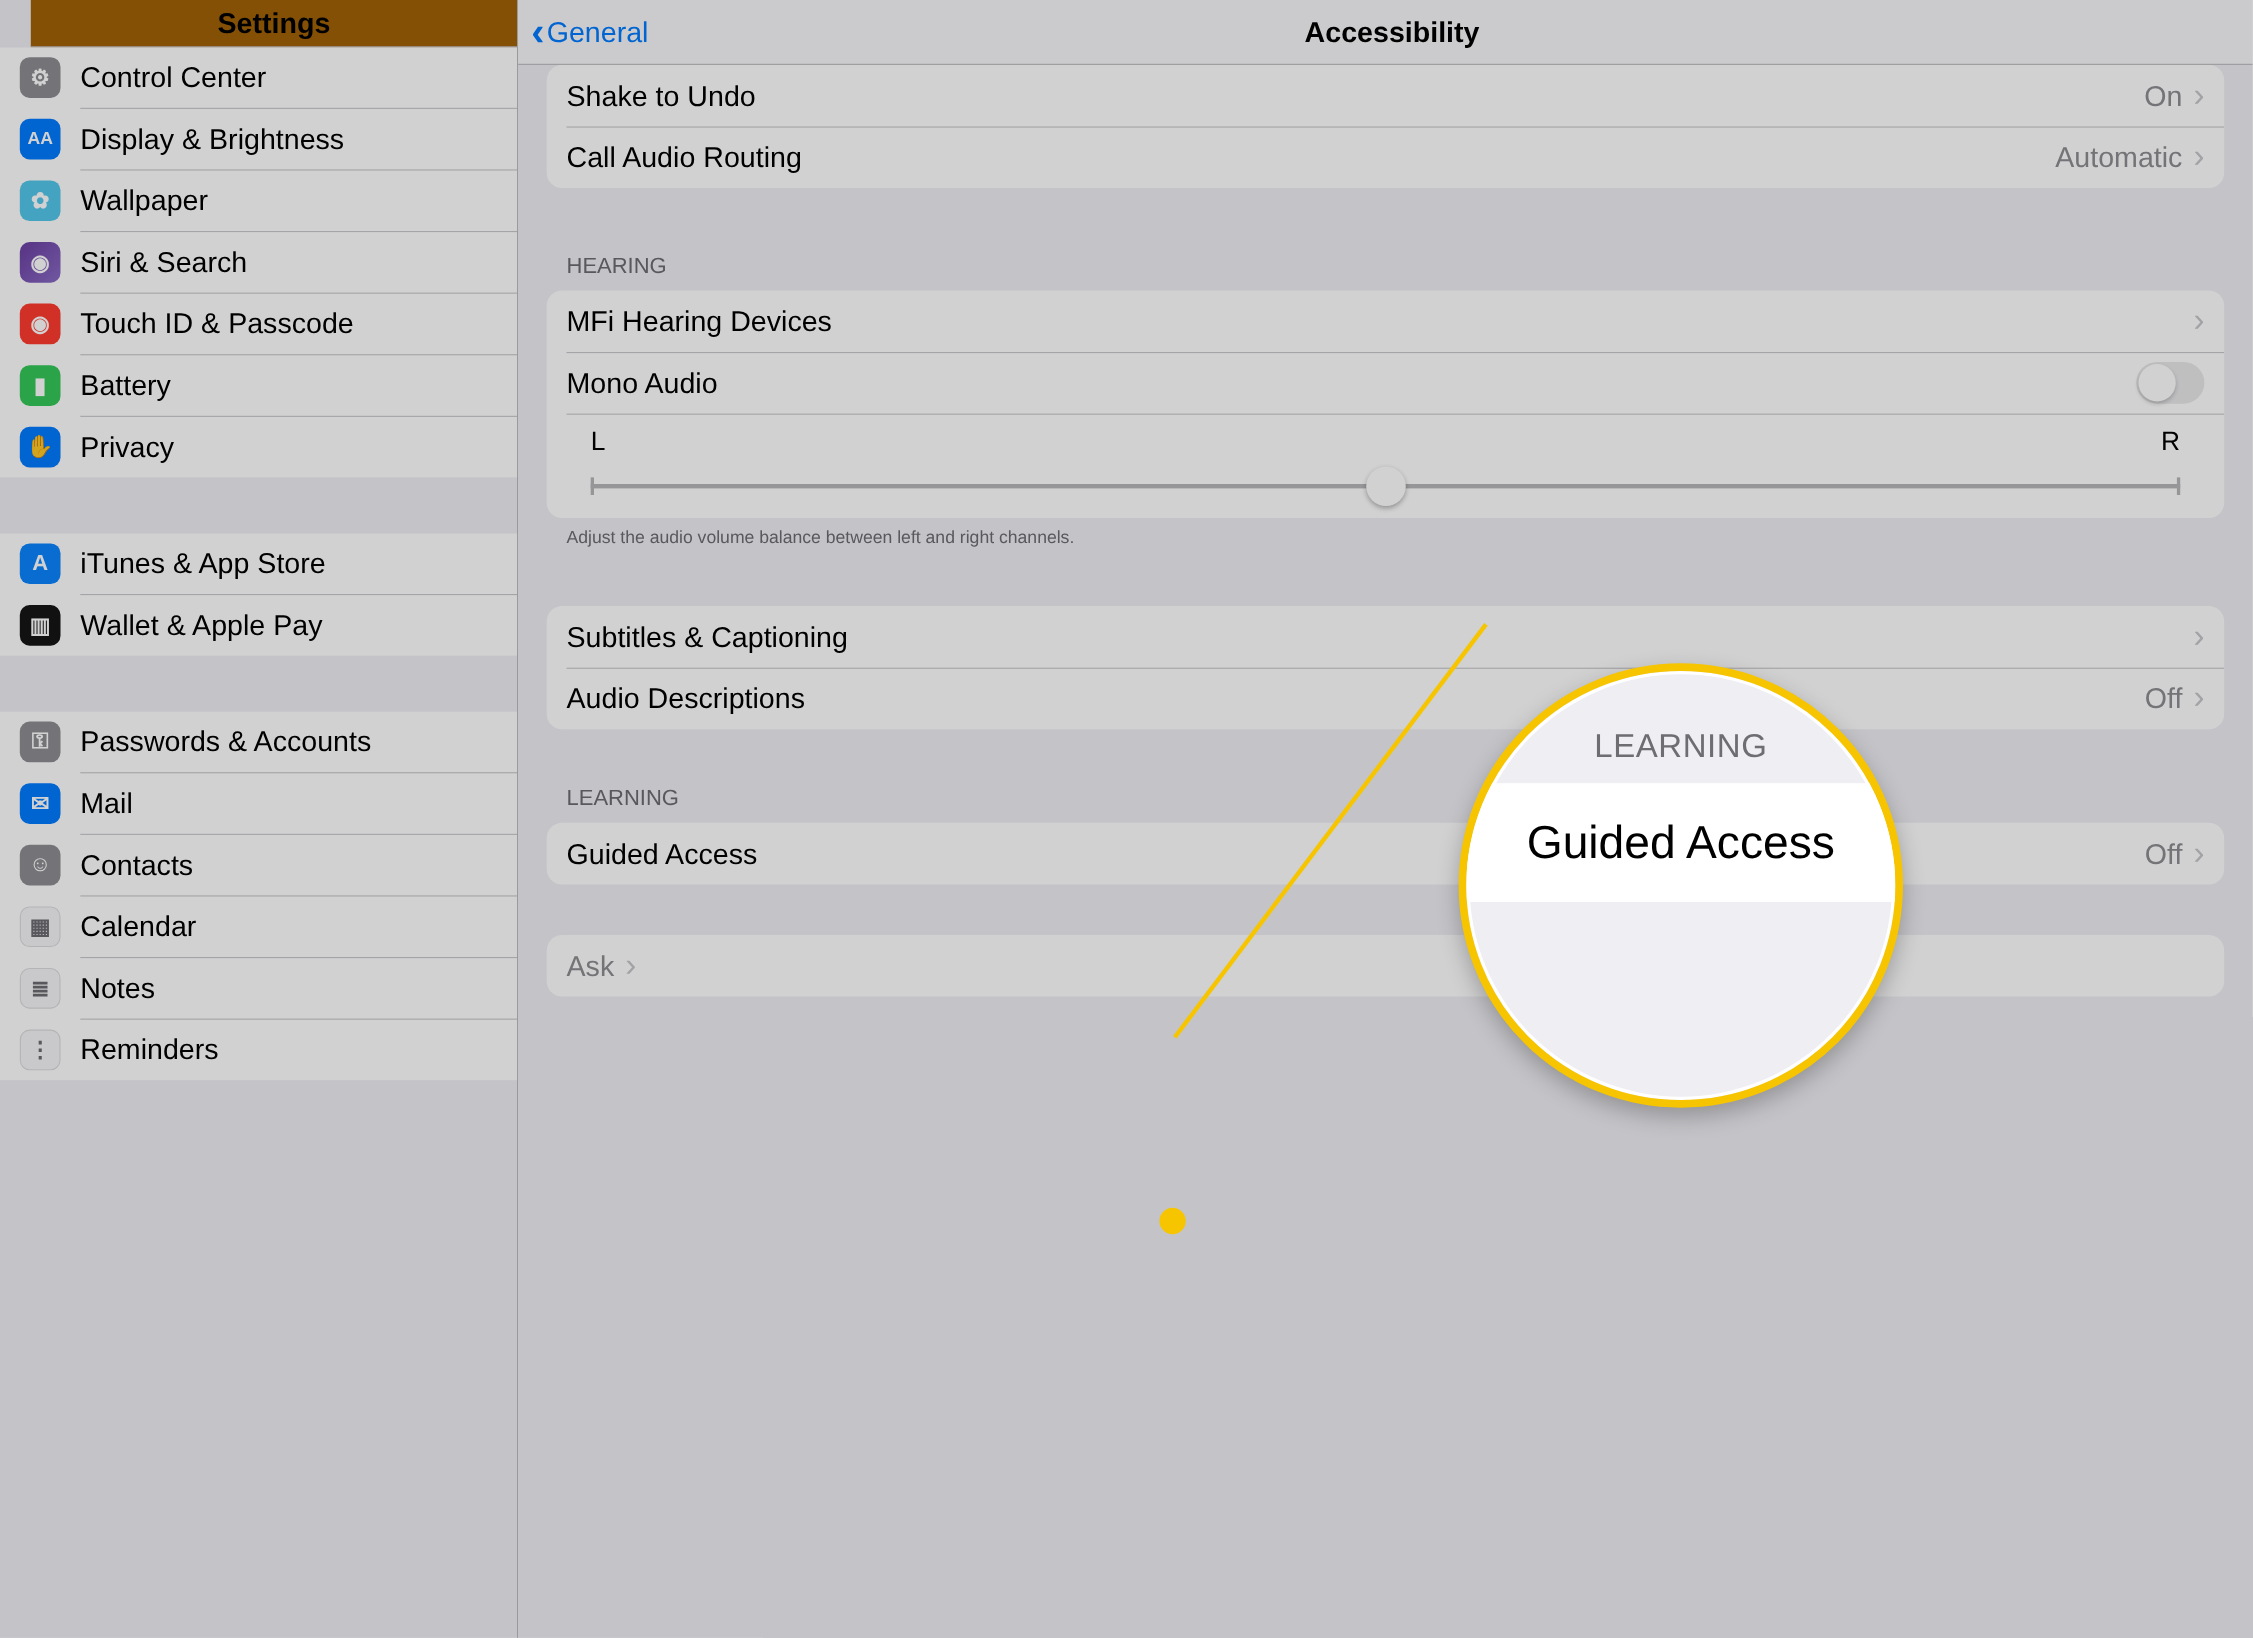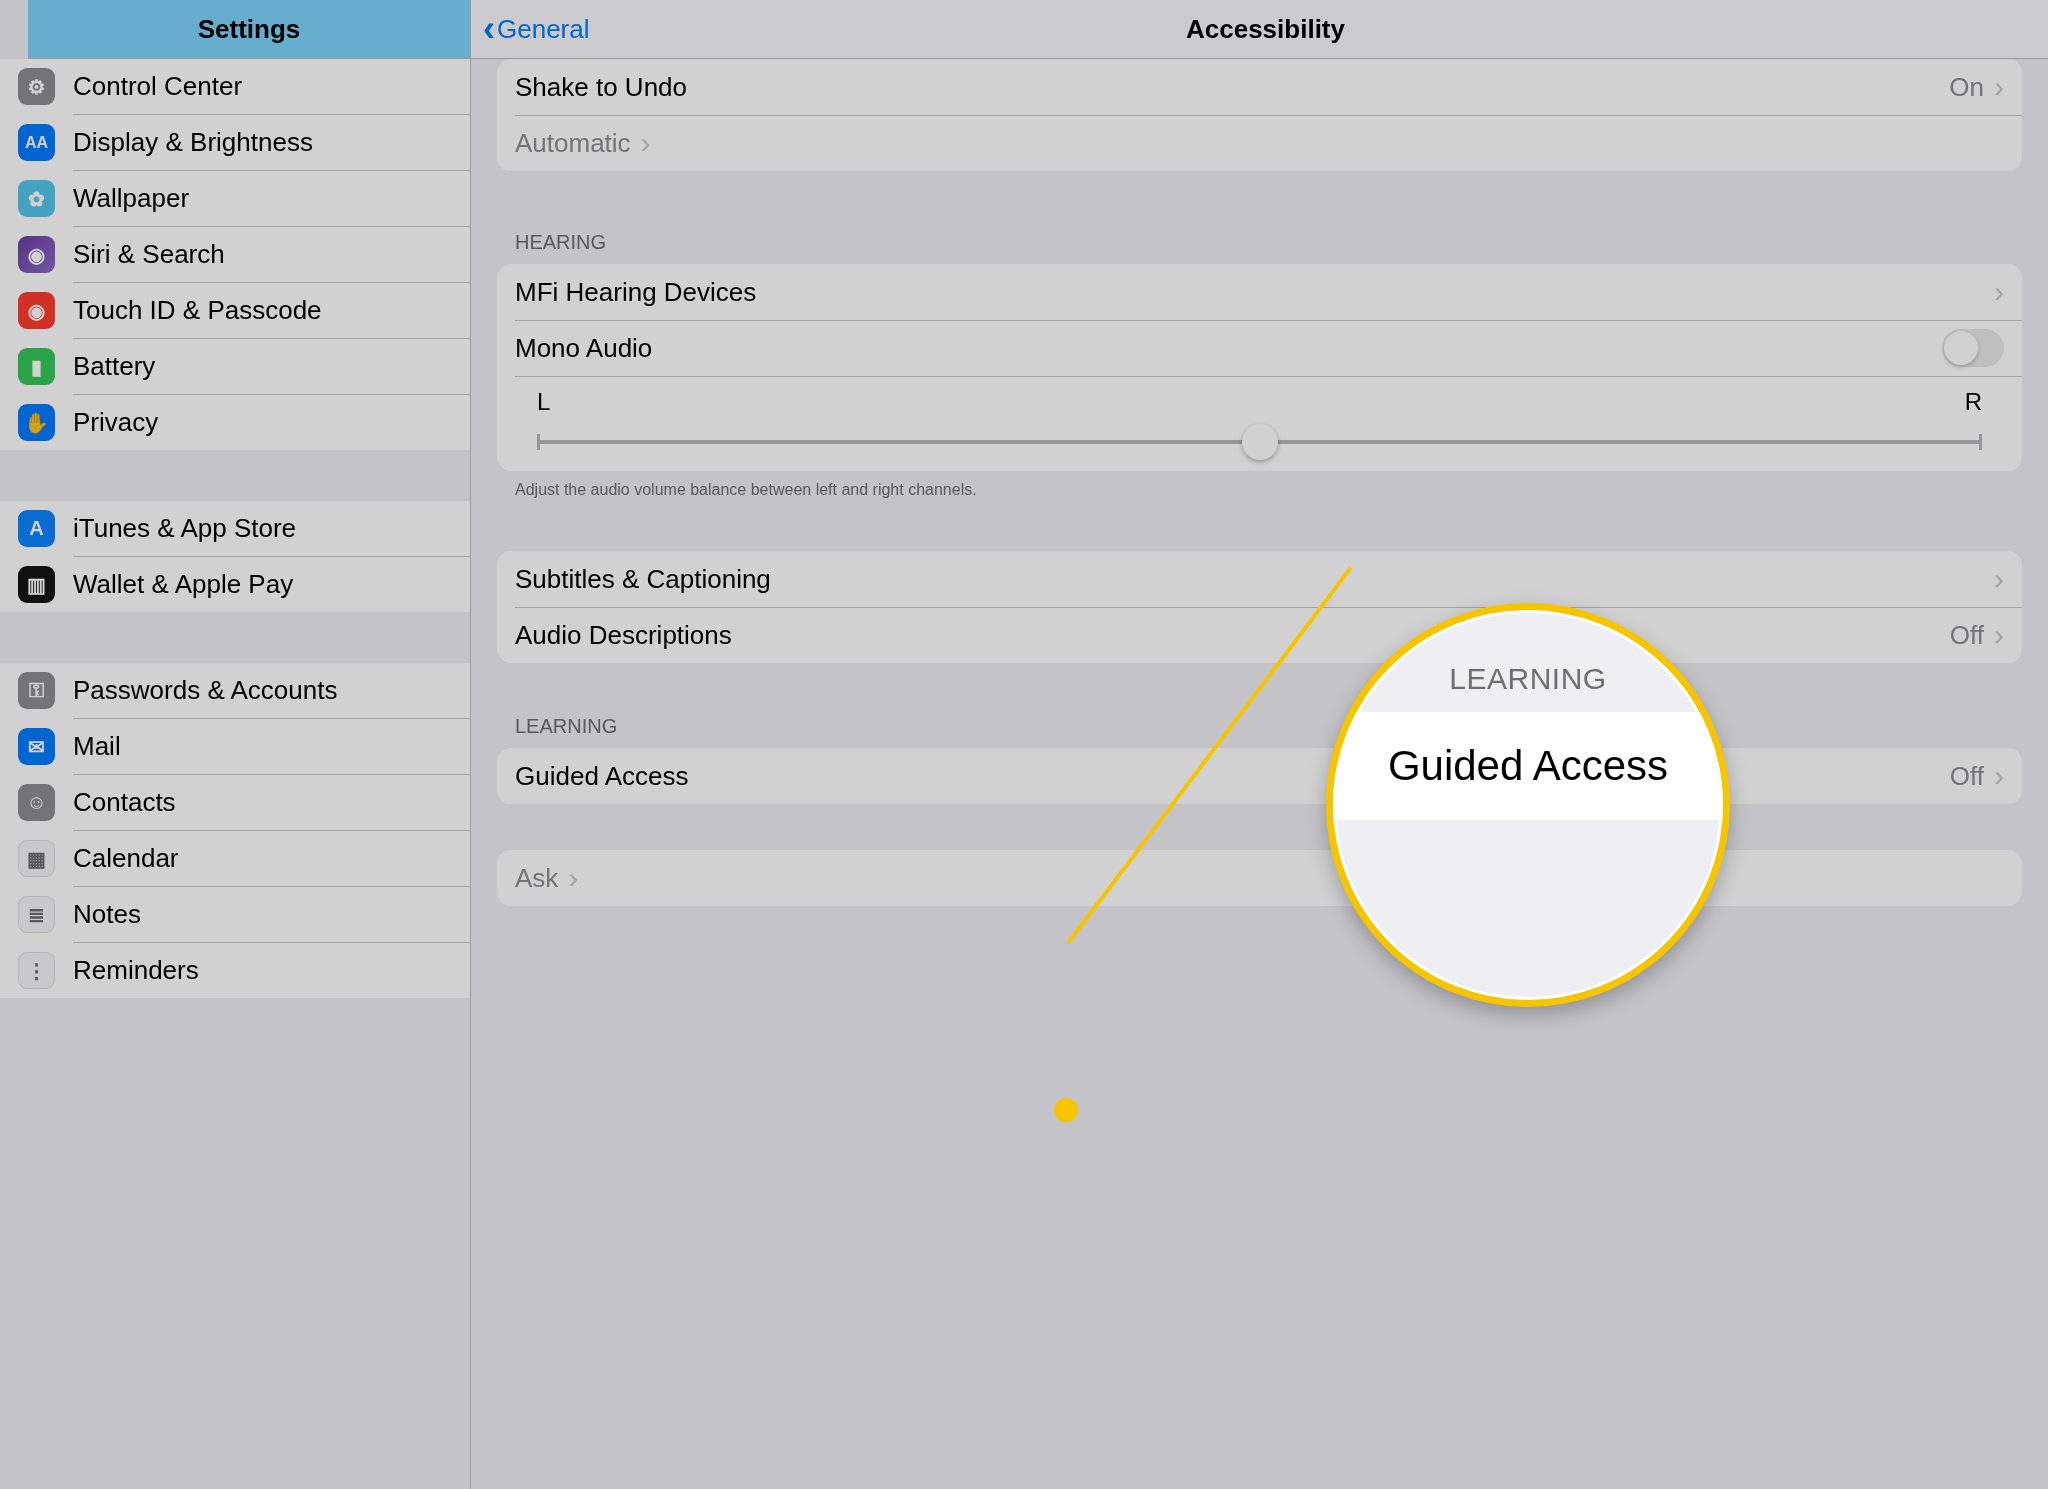--- a/index.html
+++ b/index.html
@@ -18,23 +18,23 @@
 }
 
 
 .sidebar {
   width: 471px; height: 100%;
   border-right: 1px solid #bcbcc0;
   background: #efeff4;
   display: flex; flex-direction: column;
 }
 .sidebar-header {
-  height: 59px;
+  height: 43px;
   display: flex; align-items: center; justify-content: center;
-  background: #7dd3fc;
+  background: #a16207;
   border-bottom: 1px solid #bcbcc0;
   margin-left: 28px;
 }
 .sidebar-title { font-size: 26px; font-weight: 700; color: #000; }
 .sidebar-list { flex: 1; overflow: hidden; }
 .sidebar-group { background: #fff; }
 .sidebar-gap { height: 51px; }
 .sidebar-row {
   height: 55px;
   display: flex; align-items: center;
@@ -329,20 +329,21 @@
     </div>
     <div class="detail-body" id="detail-body">
         <div style="margin-top: 0px;">
           <div class="tgroup">
             <div class="trow">
               <span class="label">Shake to Undo</span>
               <span class="value">On</span>
               <span class="chev">›</span>
             </div>
             <div class="trow">
+              <span class="label">Call Audio Routing</span>
               <span class="value">Automatic</span>
               <span class="chev">›</span>
             </div>
           </div>
         </div>
         <div style="margin-top: 60px;">
           <div class="section-header">HEARING</div>
           <div class="tgroup">
             <div class="trow">
               <span class="label">MFi Hearing Devices</span>

